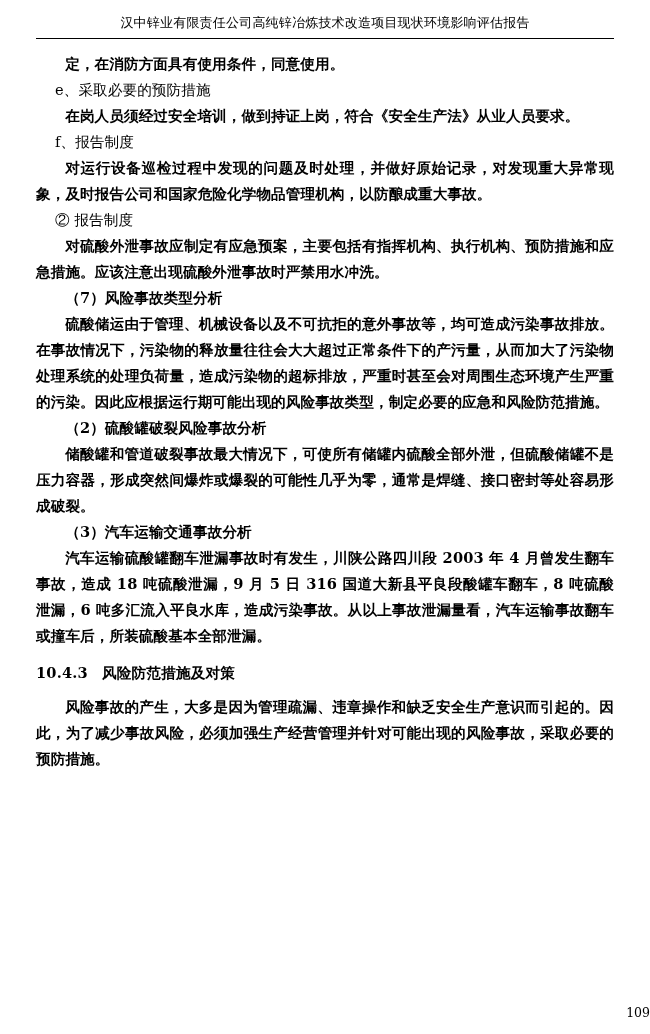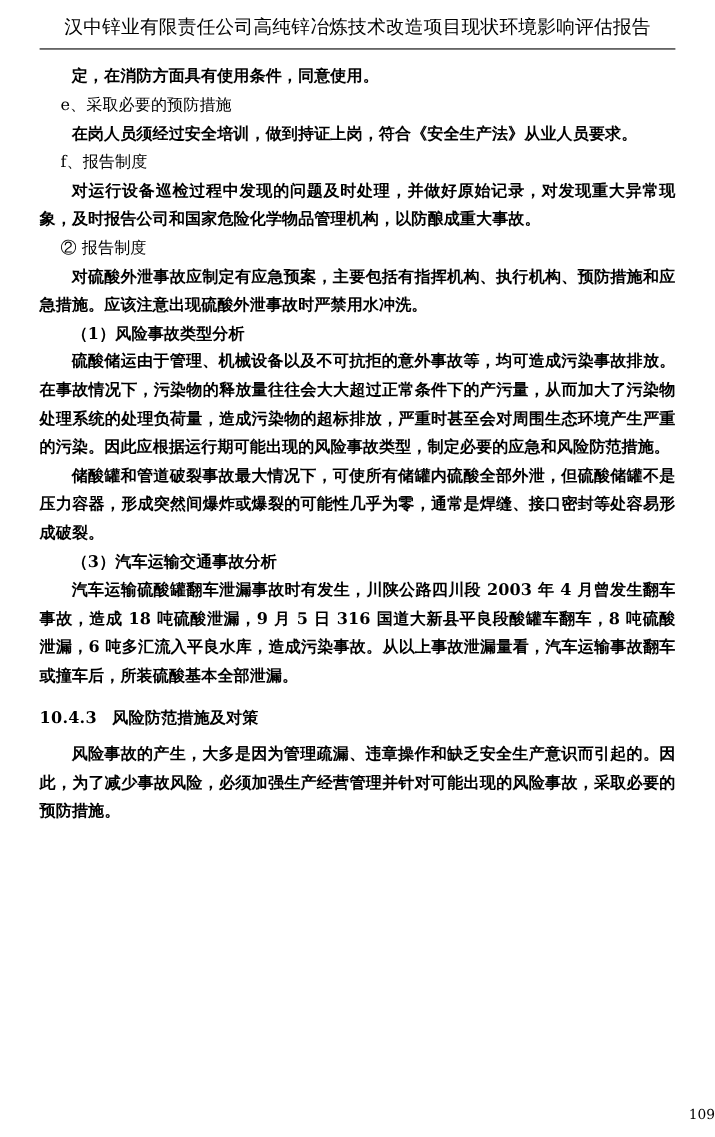--- a/index.html
+++ b/index.html
@@ -17,21 +17,21 @@
   }
   .page {
     width: 650px;
     height: 1034px;
     box-sizing: border-box;
     padding: 14px 36px 0 36px;
     position: relative;
   }
   .header {
     text-align: center;
-    font-size: 17px;
+    font-size: 13px;
     line-height: 1.4;
     padding-bottom: 4px;
     letter-spacing: 0.2px;
   }
   .header-rule {
     border-bottom: 1.2px solid #000;
     margin: 2px 0 12px 0;
   }
   .body-text {
     font-size: 14.6px;
@@ -84,22 +84,23 @@
 
     <p class="indent1">定，在消防方面具有使用条件，同意使用。</p>
     <p class="indent-half">e、采取必要的预防措施</p>
     <p class="indent1">在岗人员须经过安全培训，做到持证上岗，符合《安全生产法》从业人员要求。</p>
     <p class="indent-half">f、报告制度</p>
     <p class="indent1">对运行设备巡检过程中发现的问题及时处理，并做好原始记录，对发现重大异常现象，及时报告公司和国家危险化学物品管理机构，以防酿成重大事故。</p>
     <p class="indent-half">②  报告制度</p>
     <p class="indent1">对硫酸外泄事故应制定有应急预案，主要包括有指挥机构、执行机构、预防措施和应急措施。应该注意出现硫酸外泄事故时严禁用水冲洗。</p>
 
 
-    <p class="indent1">（1）风险事故类型分析</p>
+    <p class="indent1">（7）风险事故类型分析</p>
     <p class="indent1">硫酸储运由于管理、机械设备以及不可抗拒的意外事故等，均可造成污染事故排放。在事故情况下，污染物的释放量往往会大大超过正常条件下的产污量，从而加大了污染物处理系统的处理负荷量，造成污染物的超标排放，严重时甚至会对周围生态环境产生严重的污染。因此应根据运行期可能出现的风险事故类型，制定必要的应急和风险防范措施。</p>
+    <p class="indent1">（2）硫酸罐破裂风险事故分析</p>
     <p class="indent1">储酸罐和管道破裂事故最大情况下，可使所有储罐内硫酸全部外泄，但硫酸储罐不是压力容器，形成突然间爆炸或爆裂的可能性几乎为零，通常是焊缝、接口密封等处容易形成破裂。</p>
     <p class="indent1">（3）汽车运输交通事故分析</p>
     <p class="indent1">汽车运输硫酸罐翻车泄漏事故时有发生，川陕公路四川段 2003 年 4 月曾发生翻车事故，造成 18 吨硫酸泄漏，9 月 5 日 316 国道大新县平良段酸罐车翻车，8 吨硫酸泄漏，6 吨多汇流入平良水库，造成污染事故。从以上事故泄漏量看，汽车运输事故翻车或撞车后，所装硫酸基本全部泄漏。</p>
 
     <h3 class="section">
       <span class="num">10.4.3</span><span>风险防范措施及对策</span>
     </h3>
 
     <p class="indent1">风险事故的产生，大多是因为管理疏漏、违章操作和缺乏安全生产意识而引起的。因此，为了减少事故风险，必须加强生产经营管理并针对可能出现的风险事故，采取必要的预防措施。</p>
 

